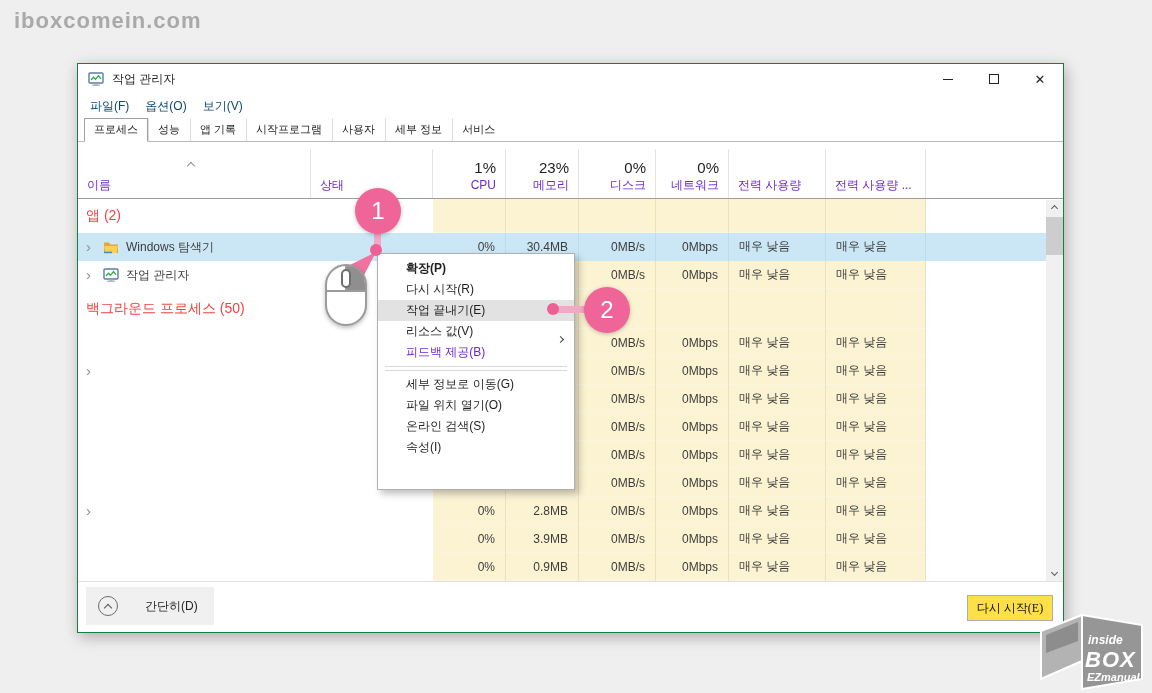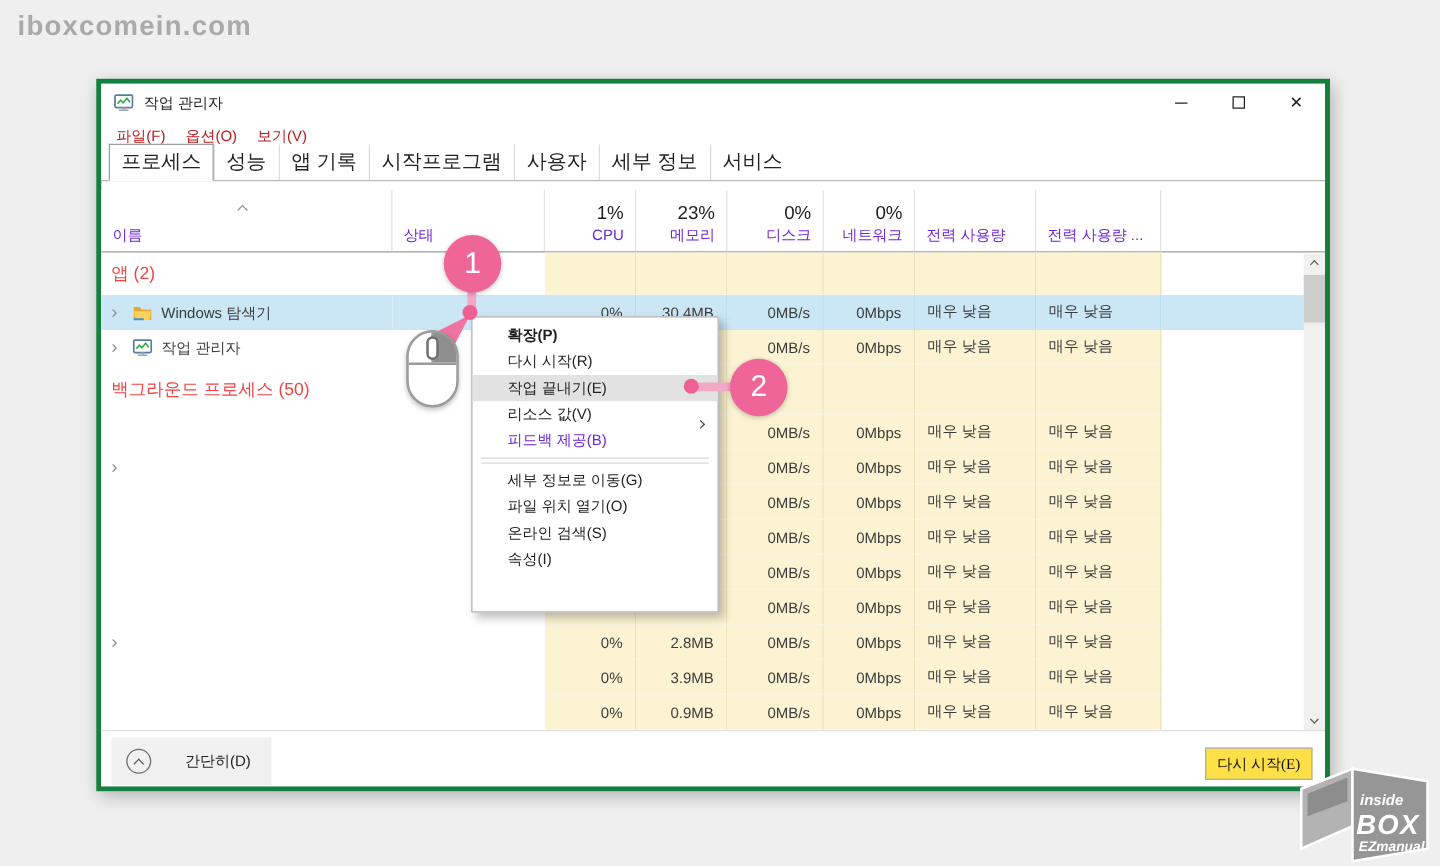--- a/index.html
+++ b/index.html
@@ -5,38 +5,38 @@
   * { margin:0; padding:0; box-sizing:border-box; }
   html,body { width:1152px; height:693px; overflow:hidden; }
   body { font-family:"Liberation Sans","DejaVu Sans",sans-serif; background:#efefef; cursor:default; }
   .page { position:relative; width:1152px; height:693px; background:#efefef; }
 
   .watermark { position:absolute; left:14px; top:8px; font-size:22px; font-weight:bold;
                color:#a9a9a9; letter-spacing:1px; }
 
   
   .tm-window { position:absolute; left:77px; top:63px; width:987px; height:570px;
-               background:#fff; border:4px solid #15803d; box-shadow:2px 4px 14px rgba(0,0,0,.28);
+               background:#fff; border:1px solid #15803d; box-shadow:2px 4px 14px rgba(0,0,0,.28);
                display:flex; flex-direction:column; }
   .titlebar { height:30px; display:flex; align-items:center; padding-left:10px; background:#fff; }
   .titlebar .app-icon { width:16px; height:16px; margin-right:8px; }
   .titlebar .title { font-size:12px; color:#222; flex:1; }
   .controls { display:flex; height:30px; }
   .ctrl { width:46px; height:30px; display:flex; align-items:center; justify-content:center;
           font-size:12px; color:#222; }
   .glyph-min { width:10px; height:1px; background:#222; display:block; }
   .glyph-max { width:10px; height:10px; border:1px solid #222; display:block; }
   .glyph-close { font-size:13px; color:#222; }
 
   .menubar { height:25px; display:flex; align-items:center; padding-left:4px; background:#fff; }
-  .menubar .mitem { font-size:12px; color:#b91c1c; padding:3px 8px; }
+  .menubar .mitem { font-size:12px; color:#0c4a6e; padding:3px 8px; }
 
   .tabbar { height:23px; display:flex; align-items:flex-end; padding-left:6px;
             border-bottom:1px solid #b9b9b9; background:#fff; }
-  .tab { font-size:16px; color:#222; padding:3px 9px 4px; border:1px solid transparent;
+  .tab { font-size:11px; color:#222; padding:3px 9px 4px; border:1px solid transparent;
          border-bottom:none; position:relative; }
   .tab:not(.active):not(:first-child) { border-left:1px solid #dcdcdc; }
   .tab.active { border:1px solid #9f9f9f; border-bottom:1px solid #fff; background:#fff;
                 margin-bottom:-1px; z-index:2; }
 
   
   .table-area { margin-top:7px; position:relative; height:432px; background:#fff; }
   .thead { height:50px; display:flex; border-bottom:1px solid #9d9d9d; position:relative; }
   .hcell { display:flex; flex-direction:column; justify-content:flex-end;
            padding:3px 9px 5px; border-right:1px solid #e3e3e3; }

